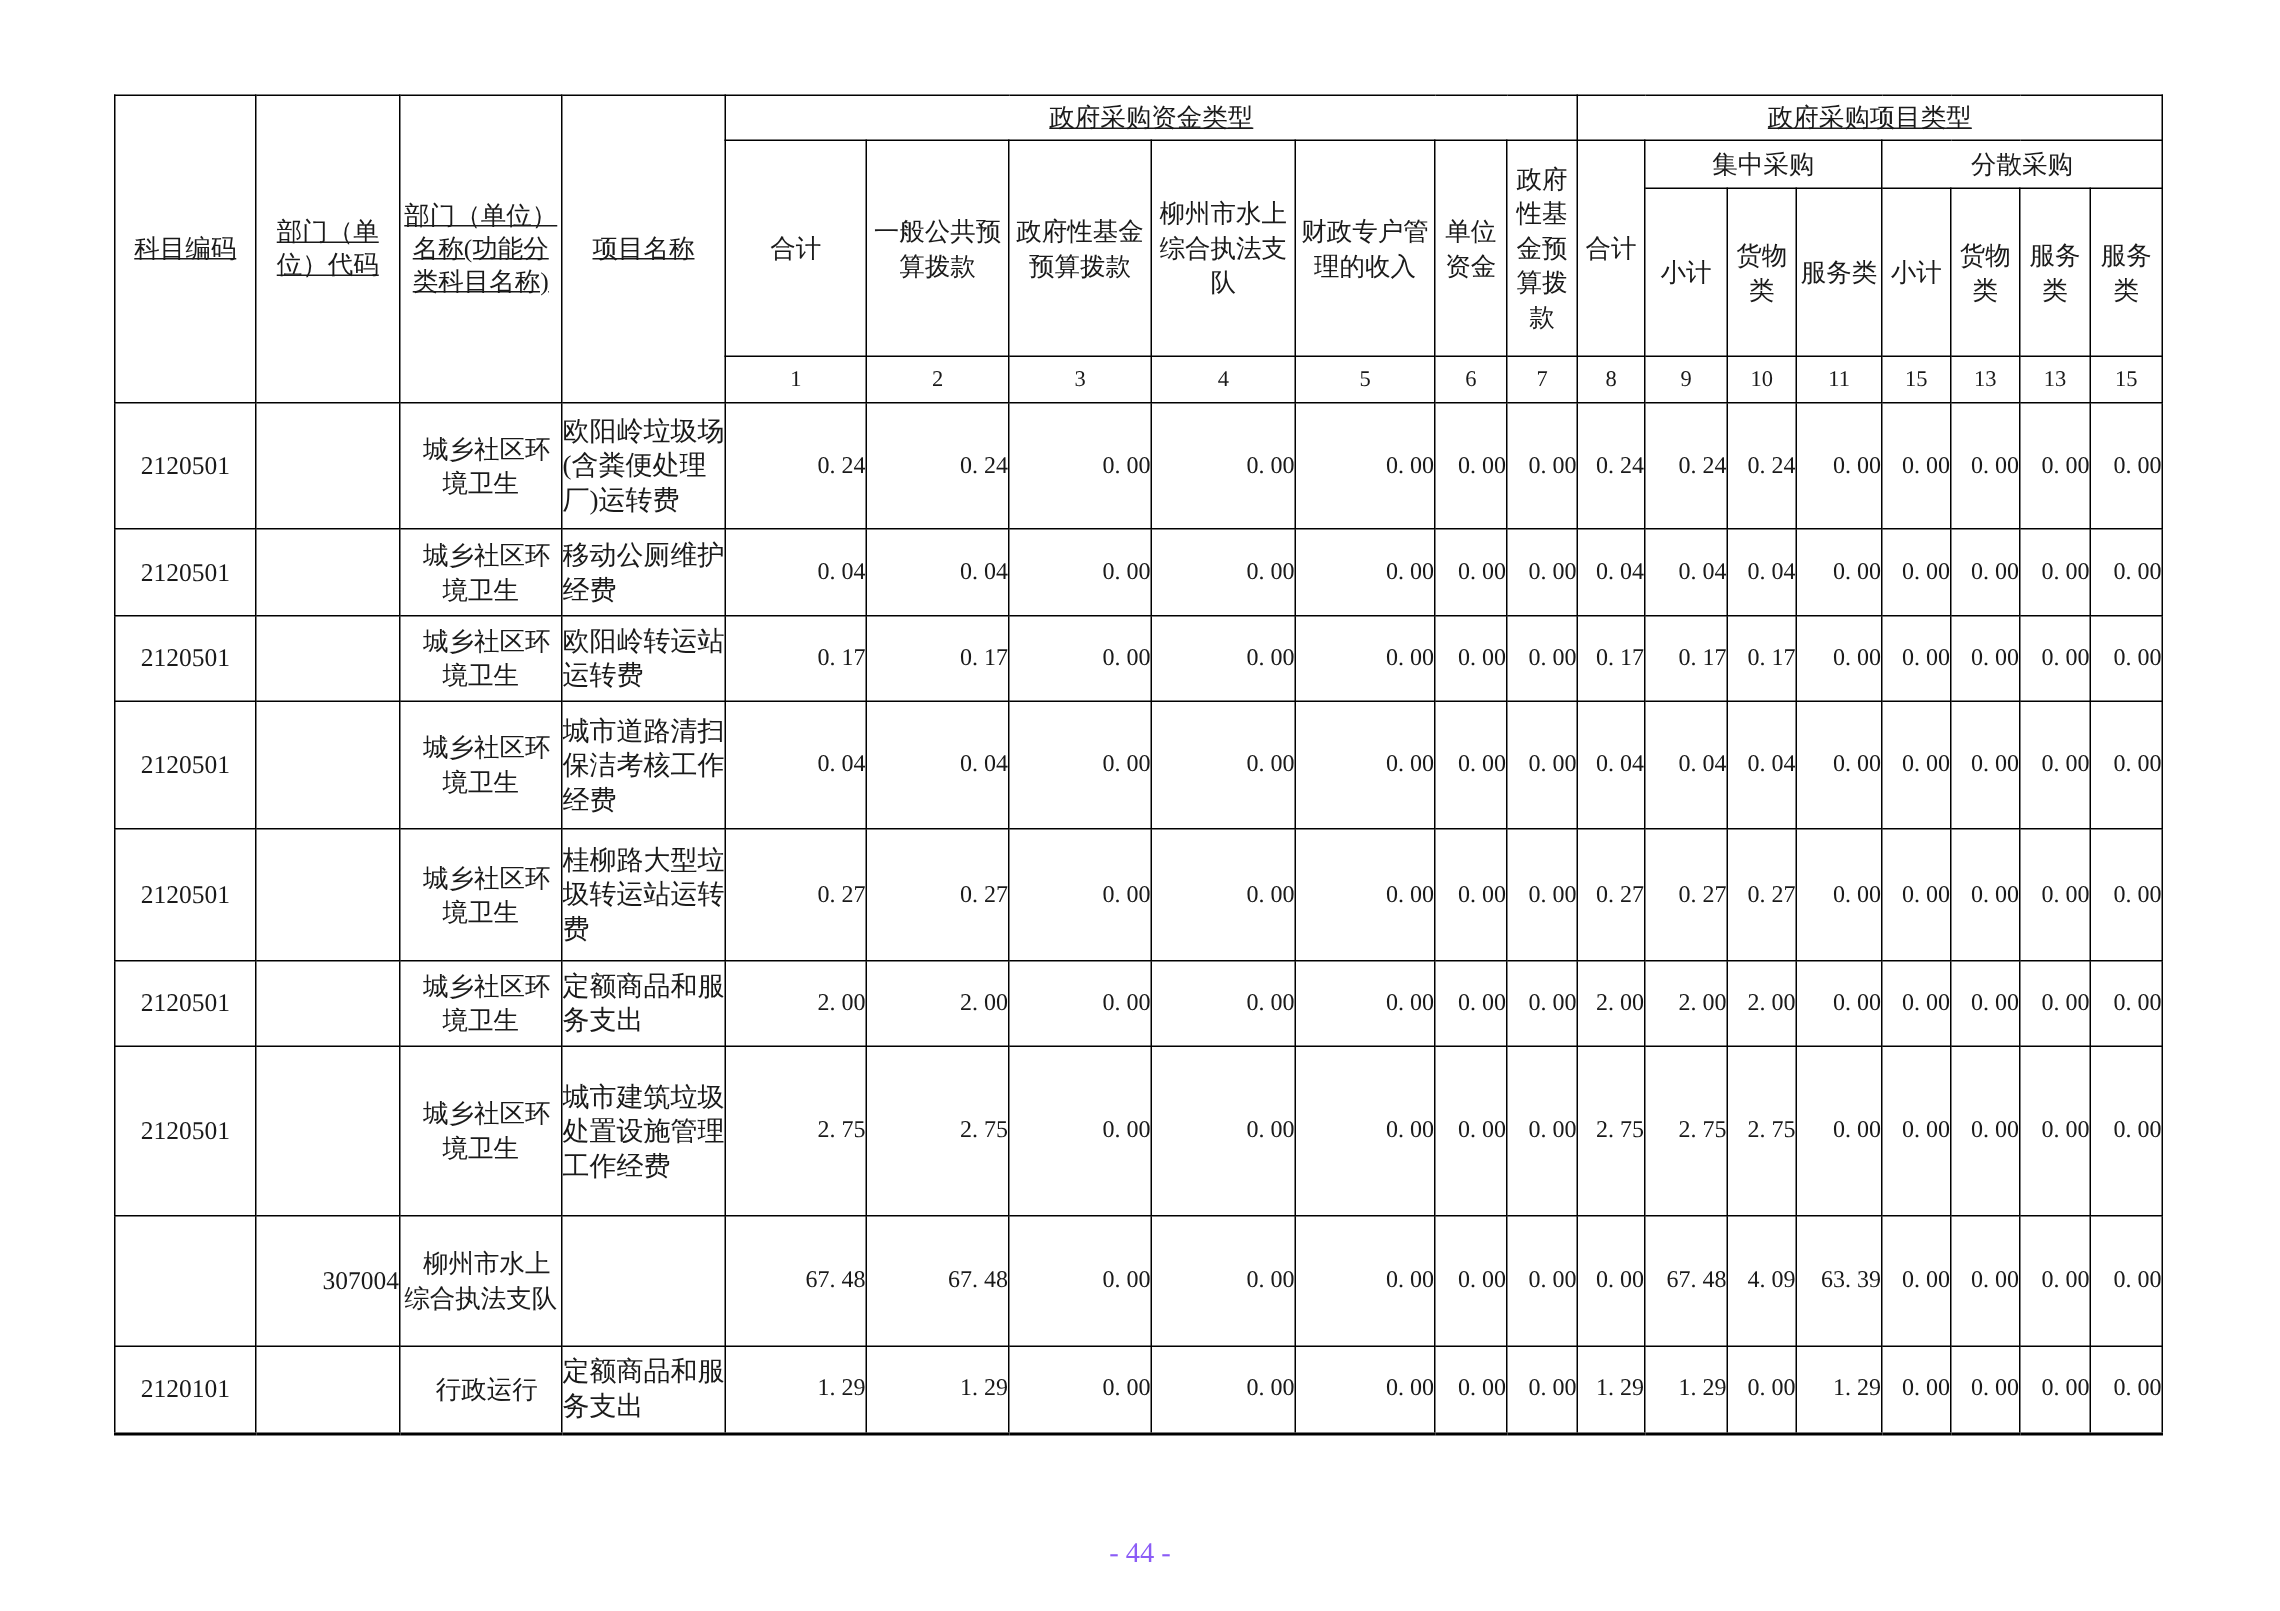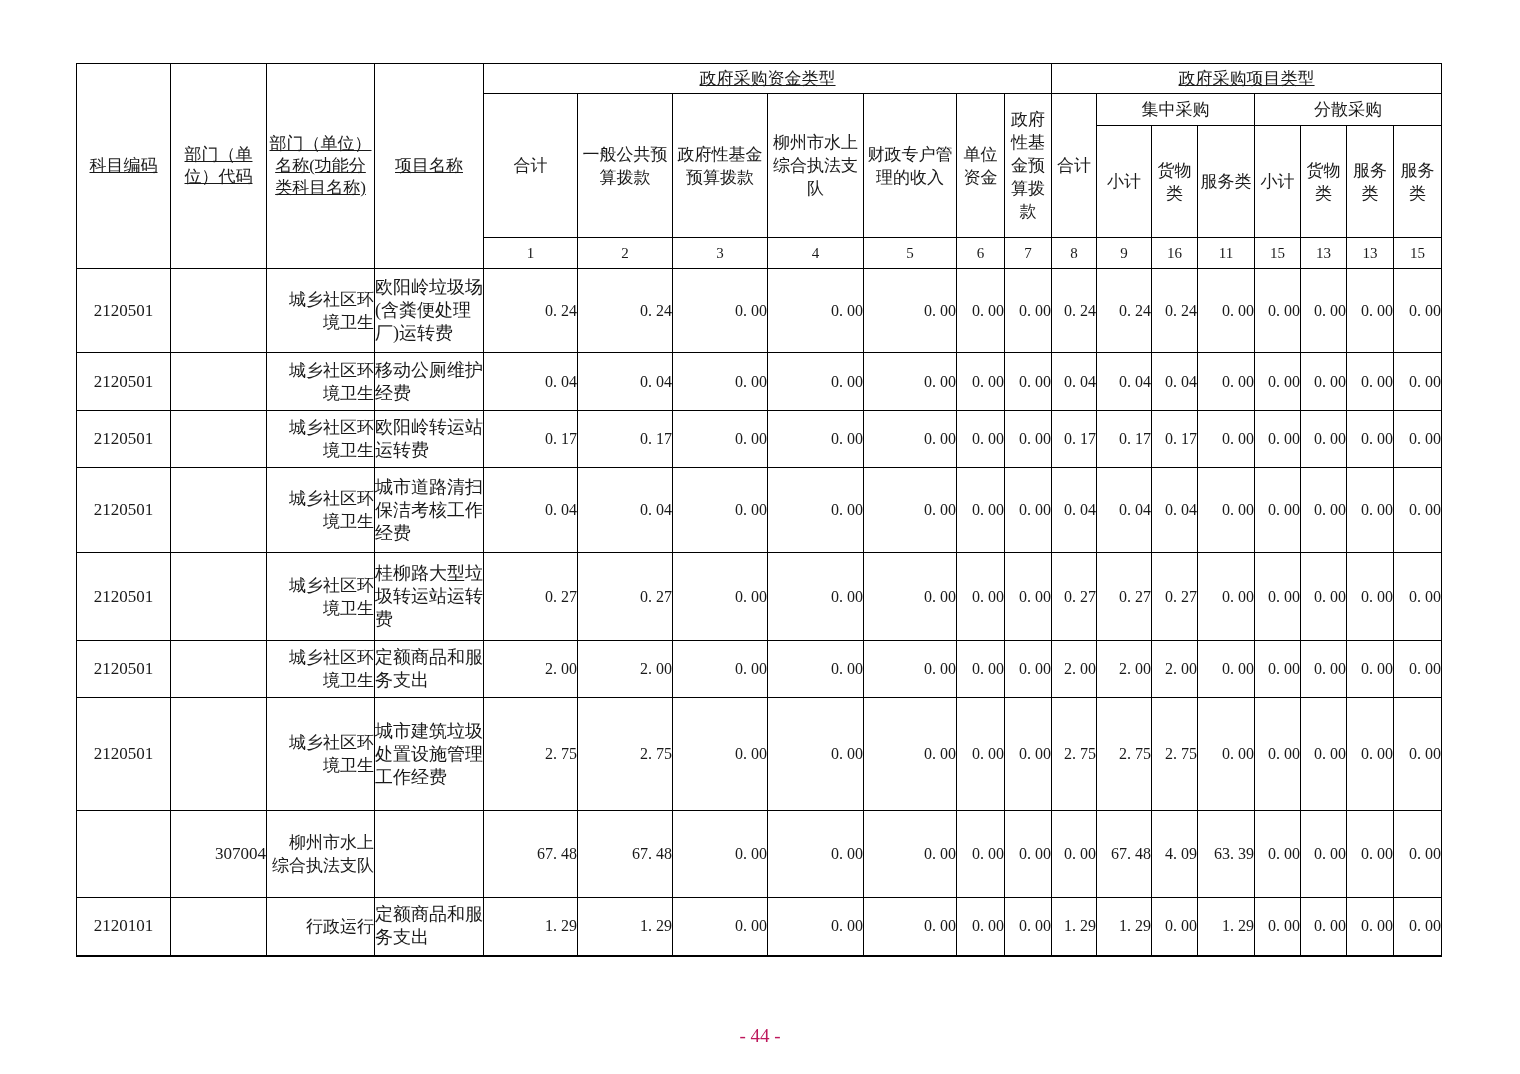--- a/index.html
+++ b/index.html
@@ -25,29 +25,29 @@
   }
   tr.h1 { height:30px; }
   tr.h1 th { line-height:22px;text-decoration:underline; }
   tr.h2 { height:32px; }
   tr.h3 { height:112px; }
   tr.h4 { height:31px; }
   tr.h4 th { font-size:15px; line-height:18px; }
 
   td.c-scode { text-align:center; padding-left:10px; font-size:17px; }
   td.c-dcode { text-align:right; font-size:17px; }
-  td.c-name  { text-align:right;  padding:0 2px; text-indent:8px; font-size:17px; line-height:23px; }
+  td.c-name  { text-align:center;  padding:0 2px; text-indent:8px; font-size:17px; line-height:23px; }
   td.c-proj  { text-align:left; padding:0 5px 0 4px; font-size:18px; line-height:23px; }
   td.c-num   { text-align:right; padding-right:3px; font-size:16px; white-space:nowrap; }
 
   tbody tr:last-child td { border-bottom:2px solid #000; }
 
   .page-number {
     position:absolute; left:0; top:1025px; width:1520px;
-    text-align:center; font-size:19px; color:#be185d;
+    text-align:center; font-size:19px; color:#8b5cf6;
   }
 </style>
 </head>
 <body>
 
 <div class="sheet">
 
   <table class="budget">
     <colgroup>
       <col style="width:94px">
@@ -103,21 +103,21 @@
       <tr class="h4">
         <th>1</th>
         <th>2</th>
         <th>3</th>
         <th>4</th>
         <th>5</th>
         <th>6</th>
         <th>7</th>
         <th>8</th>
         <th>9</th>
-        <th>16</th>
+        <th>10</th>
         <th>11</th>
         <th>15</th>
         <th>13</th>
         <th>13</th>
         <th>15</th>
       </tr>
     </thead>
     <tbody>
         <tr style="height: 84px;">
           <td class="c-scode">2120501</td>

